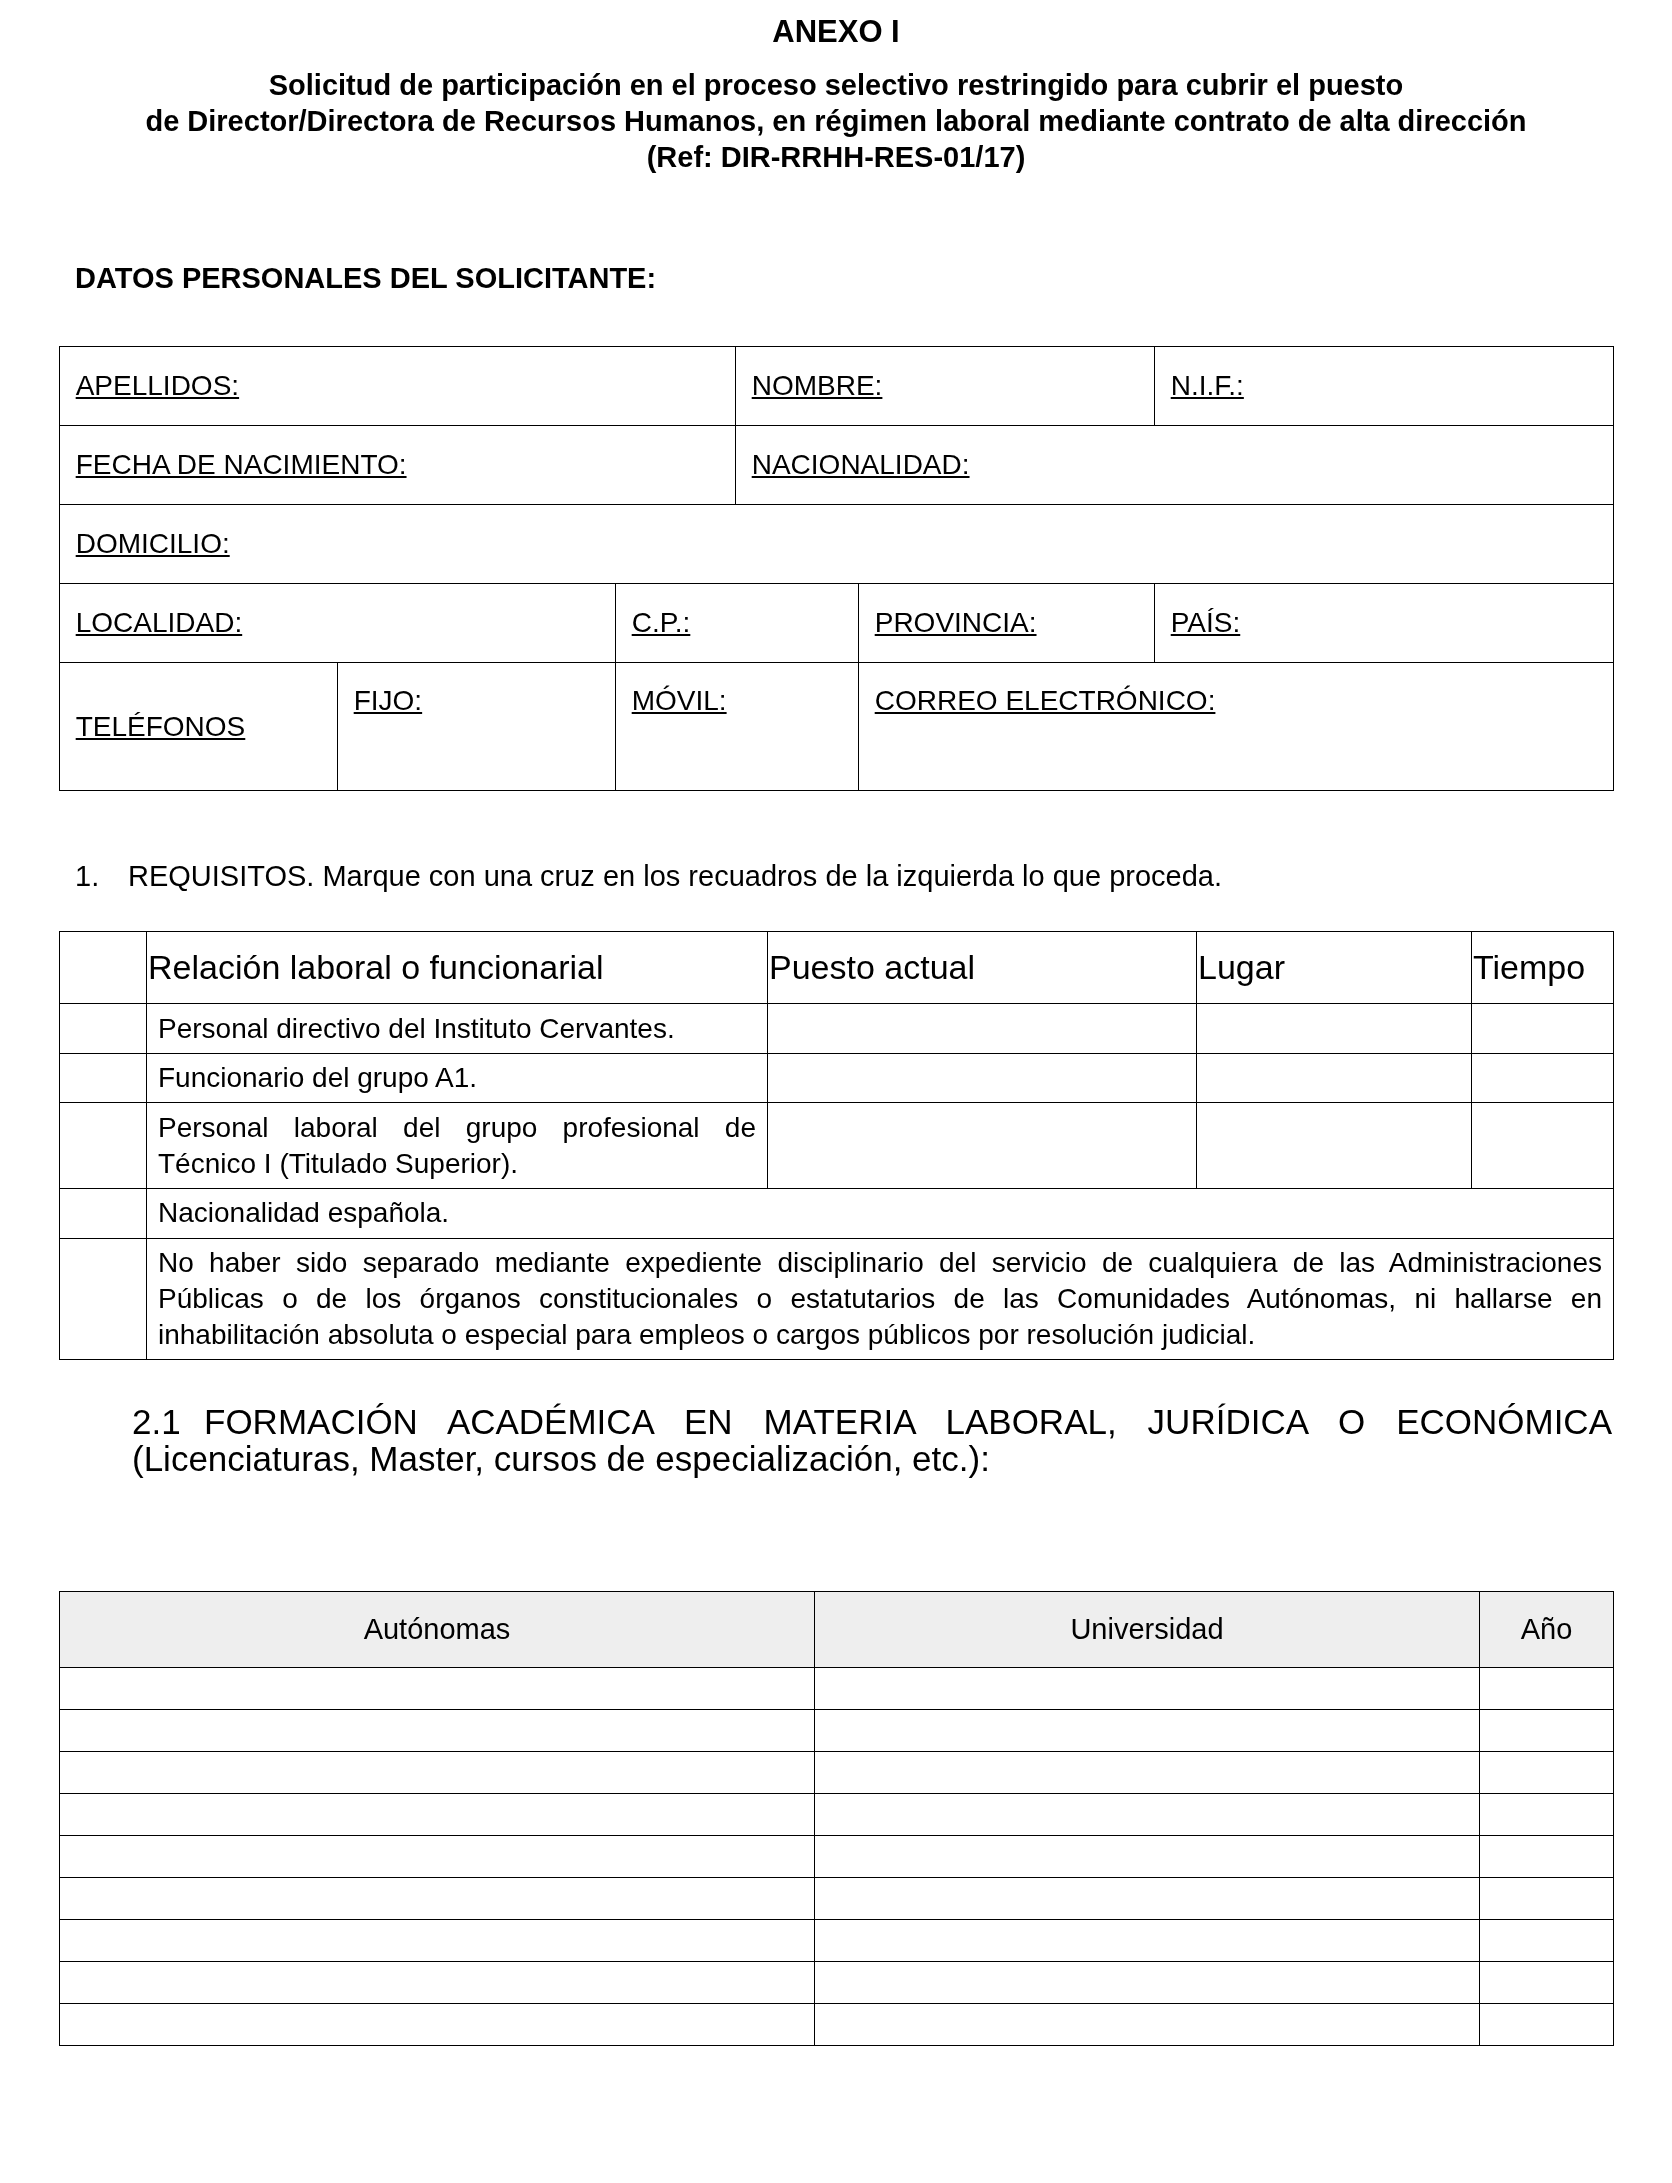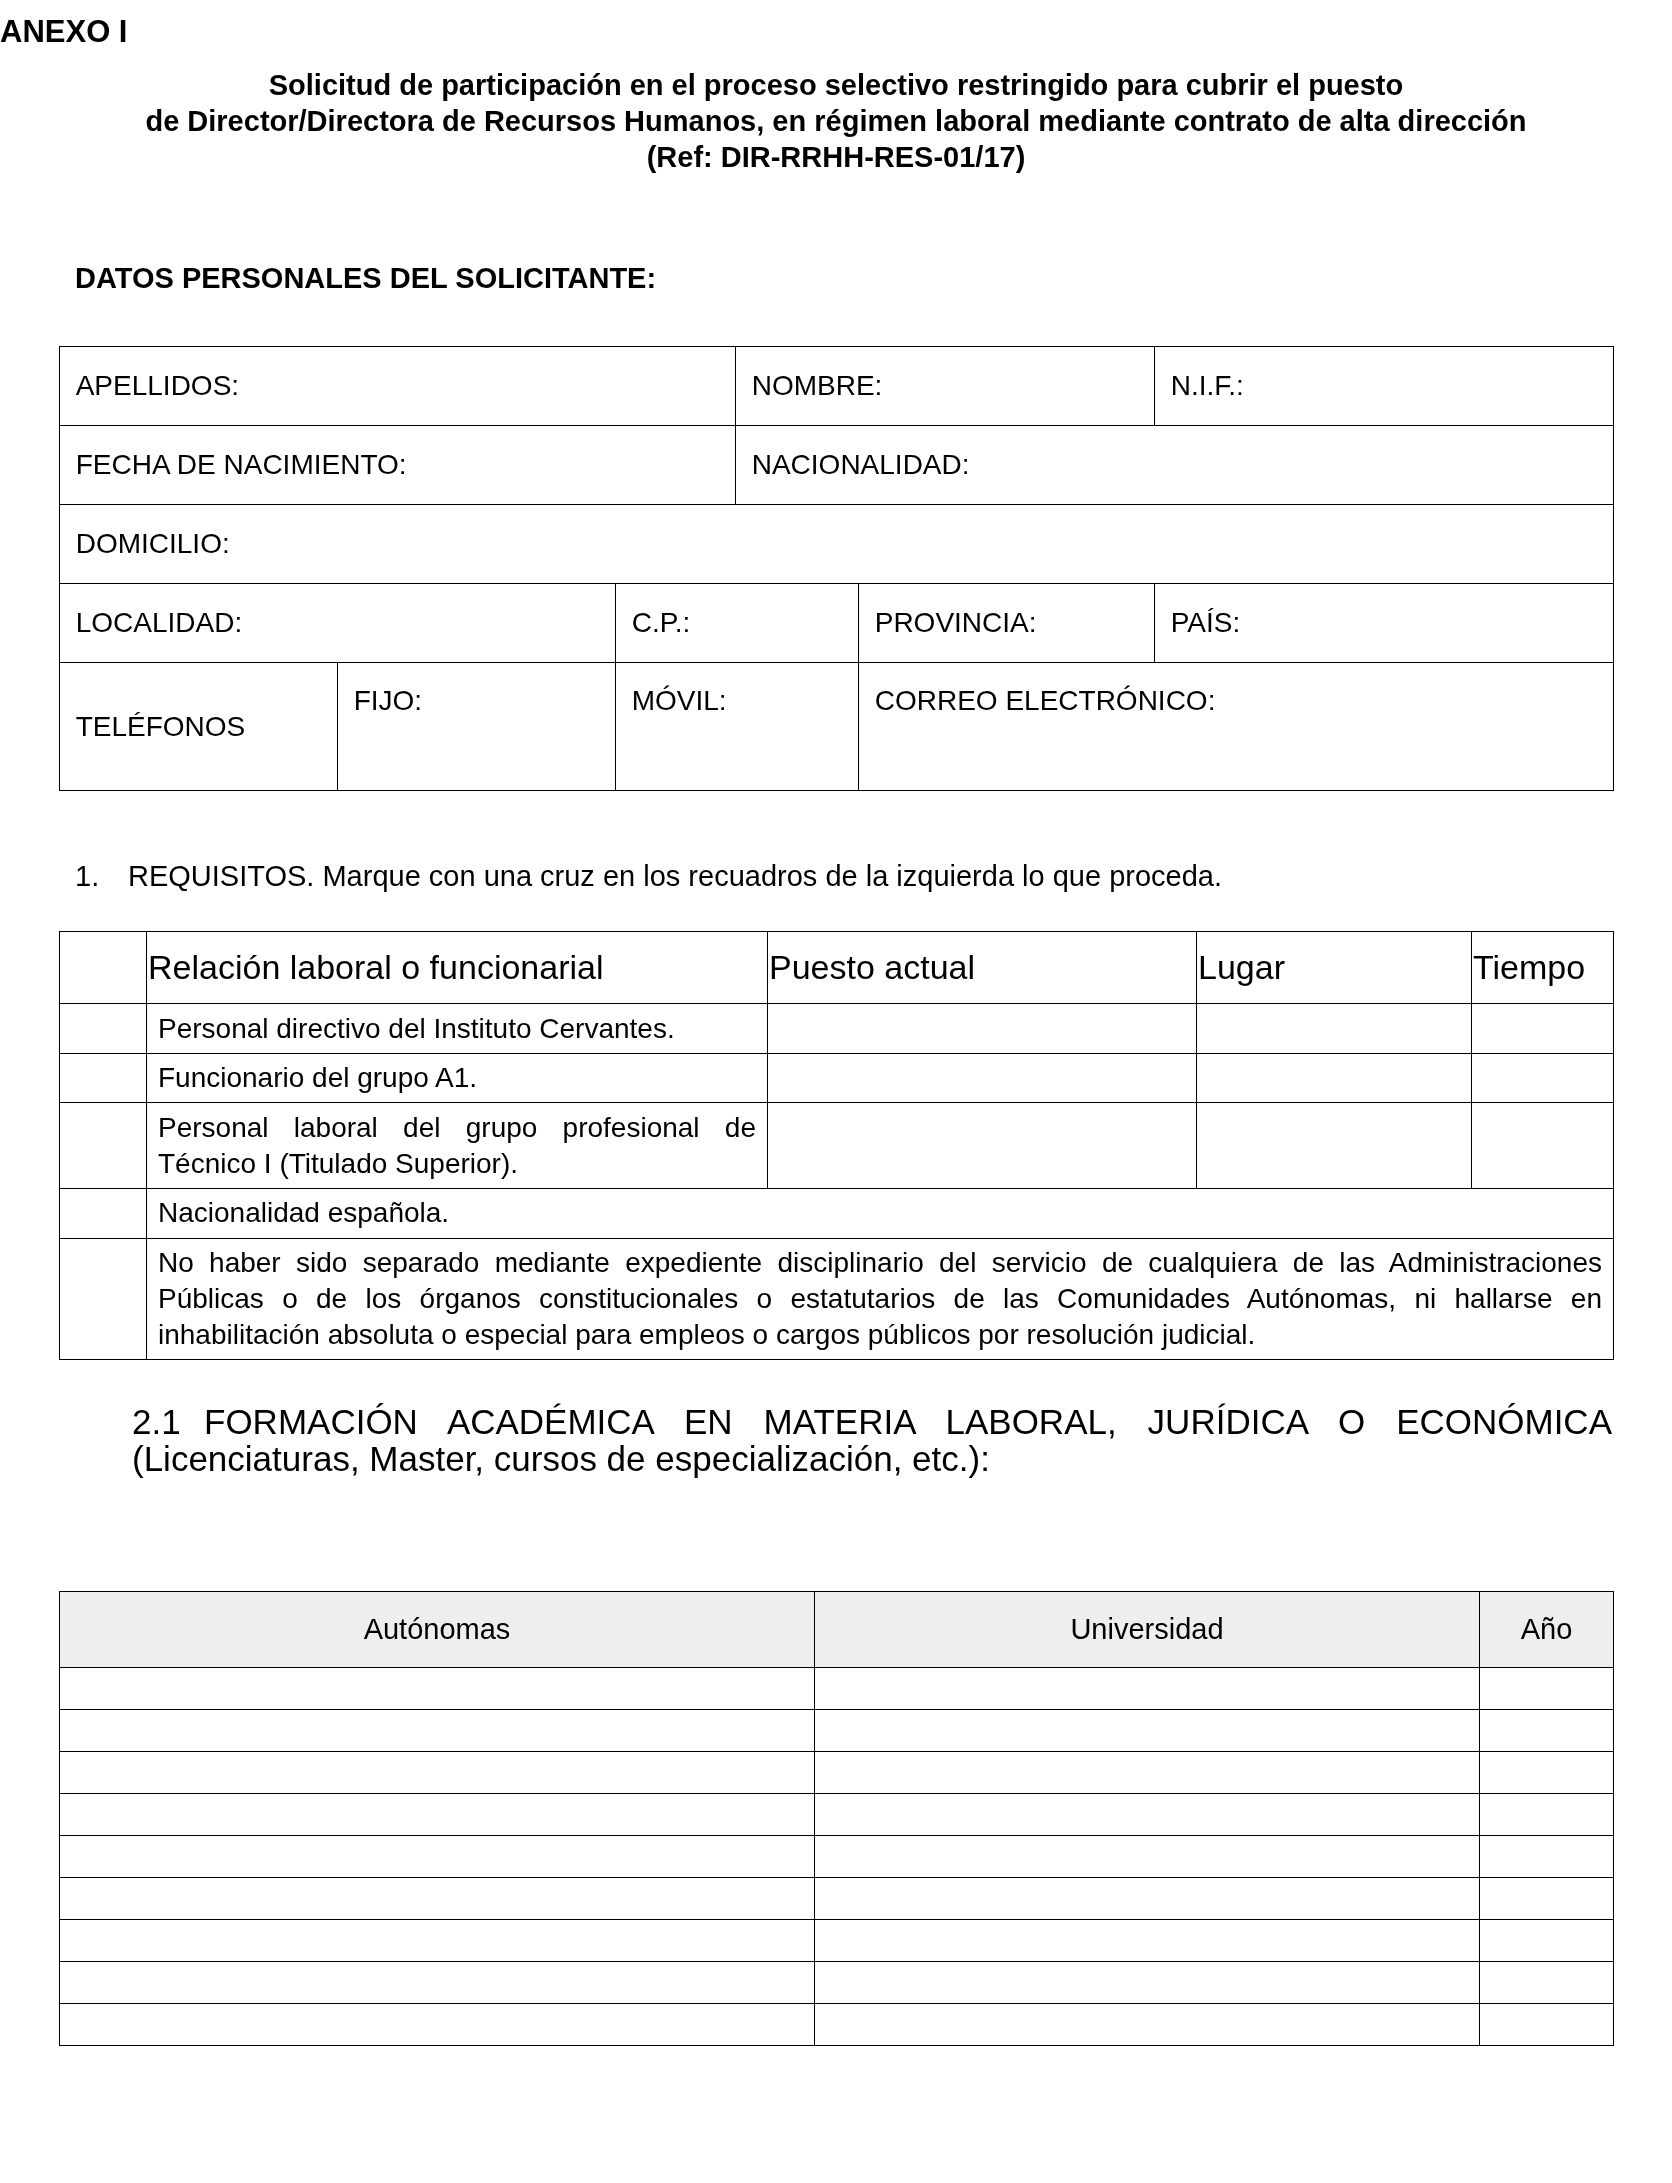--- a/index.html
+++ b/index.html
@@ -8,20 +8,21 @@
     position: relative;
     width: 1672px;
     height: 2183px;
     background: #ffffff;
     overflow: hidden;
     font-family: "Liberation Sans", "DejaVu Sans", sans-serif;
     color: #000000;
   }
   .doc-title {
     padding-top: 14px;
+    text-align: center;
     font-size: 31px;
     font-weight: bold;
   }
   .doc-subtitle {
     margin-top: 17.3px;
     text-align: center;
     font-size: 29px;
     font-weight: bold;
     line-height: 36px;
   }
@@ -37,21 +38,21 @@
     margin: 0 59px;
   }
   td, th {
     border: 1.6px solid #000000;
     font-size: 28px;
     font-weight: normal;
     text-align: left;
     overflow: hidden;
   }
   
-  .personal { margin-top: 51px; }
+  .personal { margin-top: 51px; text-decoration: underline; }
   .personal td {
     vertical-align: middle;
     padding: 0 9.4px 0 15.7px;
   }
   .personal tr.r { height: 79px; }
   .personal tr.tall { height: 128px; }
   .personal td.top {
     vertical-align: top;
     padding-top: 22px;
   }

